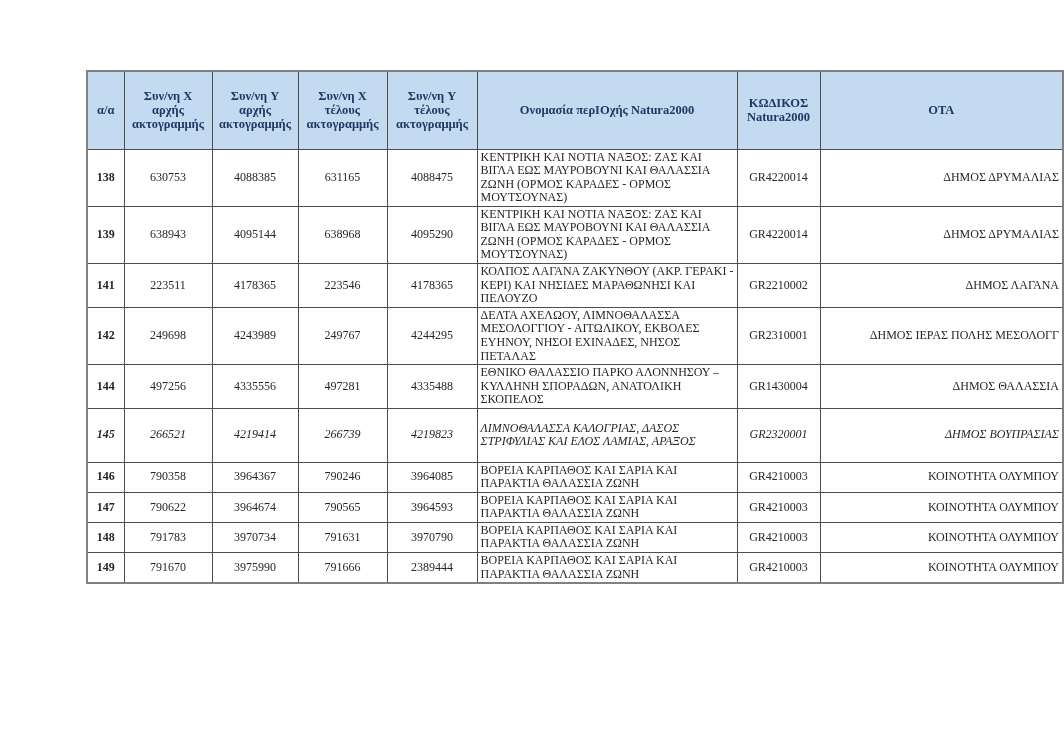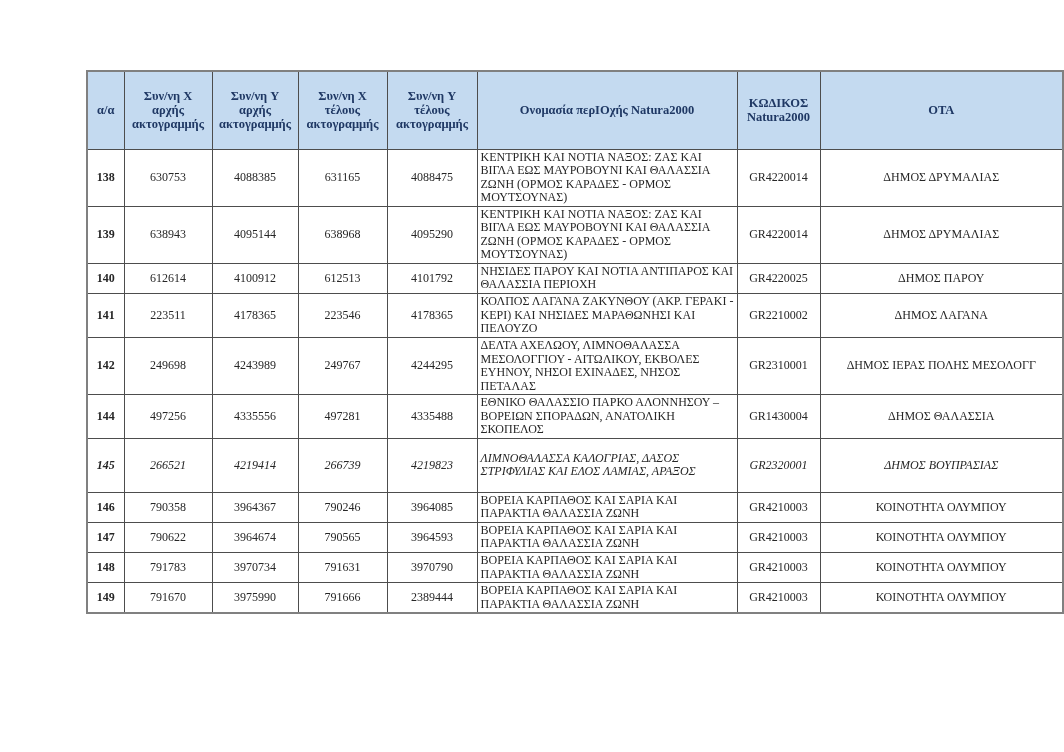--- a/index.html
+++ b/index.html
@@ -57,21 +57,21 @@
   }
   td.c-name {
     text-align: left;
     padding-left: 4px;
     padding-right: 4px;
   }
   td.c-code {
     text-align: center;
   }
   td.c-ota {
-    text-align: center;
+    text-align: right;
     padding-left: 6px;
   }
 </style>
 </head>
 <body>
 
 <div class="page">
   <table class="natura">
     <colgroup>
       <col style="width:37px">
@@ -109,30 +109,20 @@
         <tr style="height: 56px;">
     <td class="c-id">139</td>
     <td class="c-num">638943</td>
     <td class="c-num">4095144</td>
     <td class="c-num">638968</td>
     <td class="c-num">4095290</td>
     <td class="c-name">ΚΕΝΤΡΙΚΗ ΚΑΙ ΝΟΤΙΑ ΝΑΞΟΣ: ΖΑΣ ΚΑΙ ΒΙΓΛΑ ΕΩΣ ΜΑΥΡΟΒΟΥΝΙ ΚΑΙ ΘΑΛΑΣΣΙΑ ΖΩΝΗ (ΟΡΜΟΣ ΚΑΡΑΔΕΣ - ΟΡΜΟΣ ΜΟΥΤΣΟΥΝΑΣ)</td>
     <td class="c-code">GR4220014</td>
     <td class="c-ota">ΔΗΜΟΣ ΔΡΥΜΑΛΙΑΣ</td>
   </tr>
-        <tr style="height: 26px;">
-    <td class="c-id">140</td>
-    <td class="c-num">612614</td>
-    <td class="c-num">4100912</td>
-    <td class="c-num">612513</td>
-    <td class="c-num">4101792</td>
-    <td class="c-name">ΝΗΣΙΔΕΣ ΠΑΡΟΥ ΚΑΙ ΝΟΤΙΑ ΑΝΤΙΠΑΡΟΣ ΚΑΙ ΘΑΛΑΣΣΙΑ ΠΕΡΙΟΧΗ</td>
-    <td class="c-code">GR4220025</td>
-    <td class="c-ota">ΔΗΜΟΣ ΠΑΡΟΥ</td>
-  </tr>
         <tr style="height: 44px;">
     <td class="c-id">141</td>
     <td class="c-num">223511</td>
     <td class="c-num">4178365</td>
     <td class="c-num">223546</td>
     <td class="c-num">4178365</td>
     <td class="c-name">ΚΟΛΠΟΣ ΛΑΓΑΝΑ ΖΑΚΥΝΘΟΥ (ΑΚΡ. ΓΕΡΑΚΙ - ΚΕΡΙ) ΚΑΙ ΝΗΣΙΔΕΣ ΜΑΡΑΘΩΝΗΣΙ ΚΑΙ ΠΕΛΟΥΖΟ</td>
     <td class="c-code">GR2210002</td>
     <td class="c-ota">ΔΗΜΟΣ ΛΑΓΑΝΑ</td>
   </tr>
@@ -145,21 +135,21 @@
     <td class="c-name">ΔΕΛΤΑ ΑΧΕΛΩΟΥ, ΛΙΜΝΟΘΑΛΑΣΣΑ ΜΕΣΟΛΟΓΓΙΟΥ - ΑΙΤΩΛΙΚΟΥ, ΕΚΒΟΛΕΣ ΕΥΗΝΟΥ, ΝΗΣΟΙ ΕΧΙΝΑΔΕΣ, ΝΗΣΟΣ ΠΕΤΑΛΑΣ</td>
     <td class="c-code">GR2310001</td>
     <td class="c-ota">ΔΗΜΟΣ ΙΕΡΑΣ ΠΟΛΗΣ ΜΕΣΟΛΟΓΓ</td>
   </tr>
         <tr style="height: 41px;">
     <td class="c-id">144</td>
     <td class="c-num">497256</td>
     <td class="c-num">4335556</td>
     <td class="c-num">497281</td>
     <td class="c-num">4335488</td>
-    <td class="c-name">ΕΘΝΙΚΟ ΘΑΛΑΣΣΙΟ ΠΑΡΚΟ ΑΛΟΝΝΗΣΟΥ – ΒΟΡΕΙΩΝ ΣΠΟΡΑΔΩΝ, ΑΝΑΤΟΛΙΚΗ ΣΚΟΠΕΛΟΣ</td>
+    <td class="c-name">ΕΘΝΙΚΟ ΘΑΛΑΣΣΙΟ ΠΑΡΚΟ ΑΛΟΝΝΗΣΟΥ – ΚΥΛΛΗΝΗ ΣΠΟΡΑΔΩΝ, ΑΝΑΤΟΛΙΚΗ ΣΚΟΠΕΛΟΣ</td>
     <td class="c-code">GR1430004</td>
     <td class="c-ota">ΔΗΜΟΣ ΘΑΛΑΣΣΙΑ</td>
   </tr>
         <tr style="height: 54px; font-style: italic;">
     <td class="c-id">145</td>
     <td class="c-num">266521</td>
     <td class="c-num">4219414</td>
     <td class="c-num">266739</td>
     <td class="c-num">4219823</td>
     <td class="c-name">ΛΙΜΝΟΘΑΛΑΣΣΑ ΚΑΛΟΓΡΙΑΣ, ΔΑΣΟΣ ΣΤΡΙΦΥΛΙΑΣ ΚΑΙ ΕΛΟΣ ΛΑΜΙΑΣ, ΑΡΑΞΟΣ</td>

